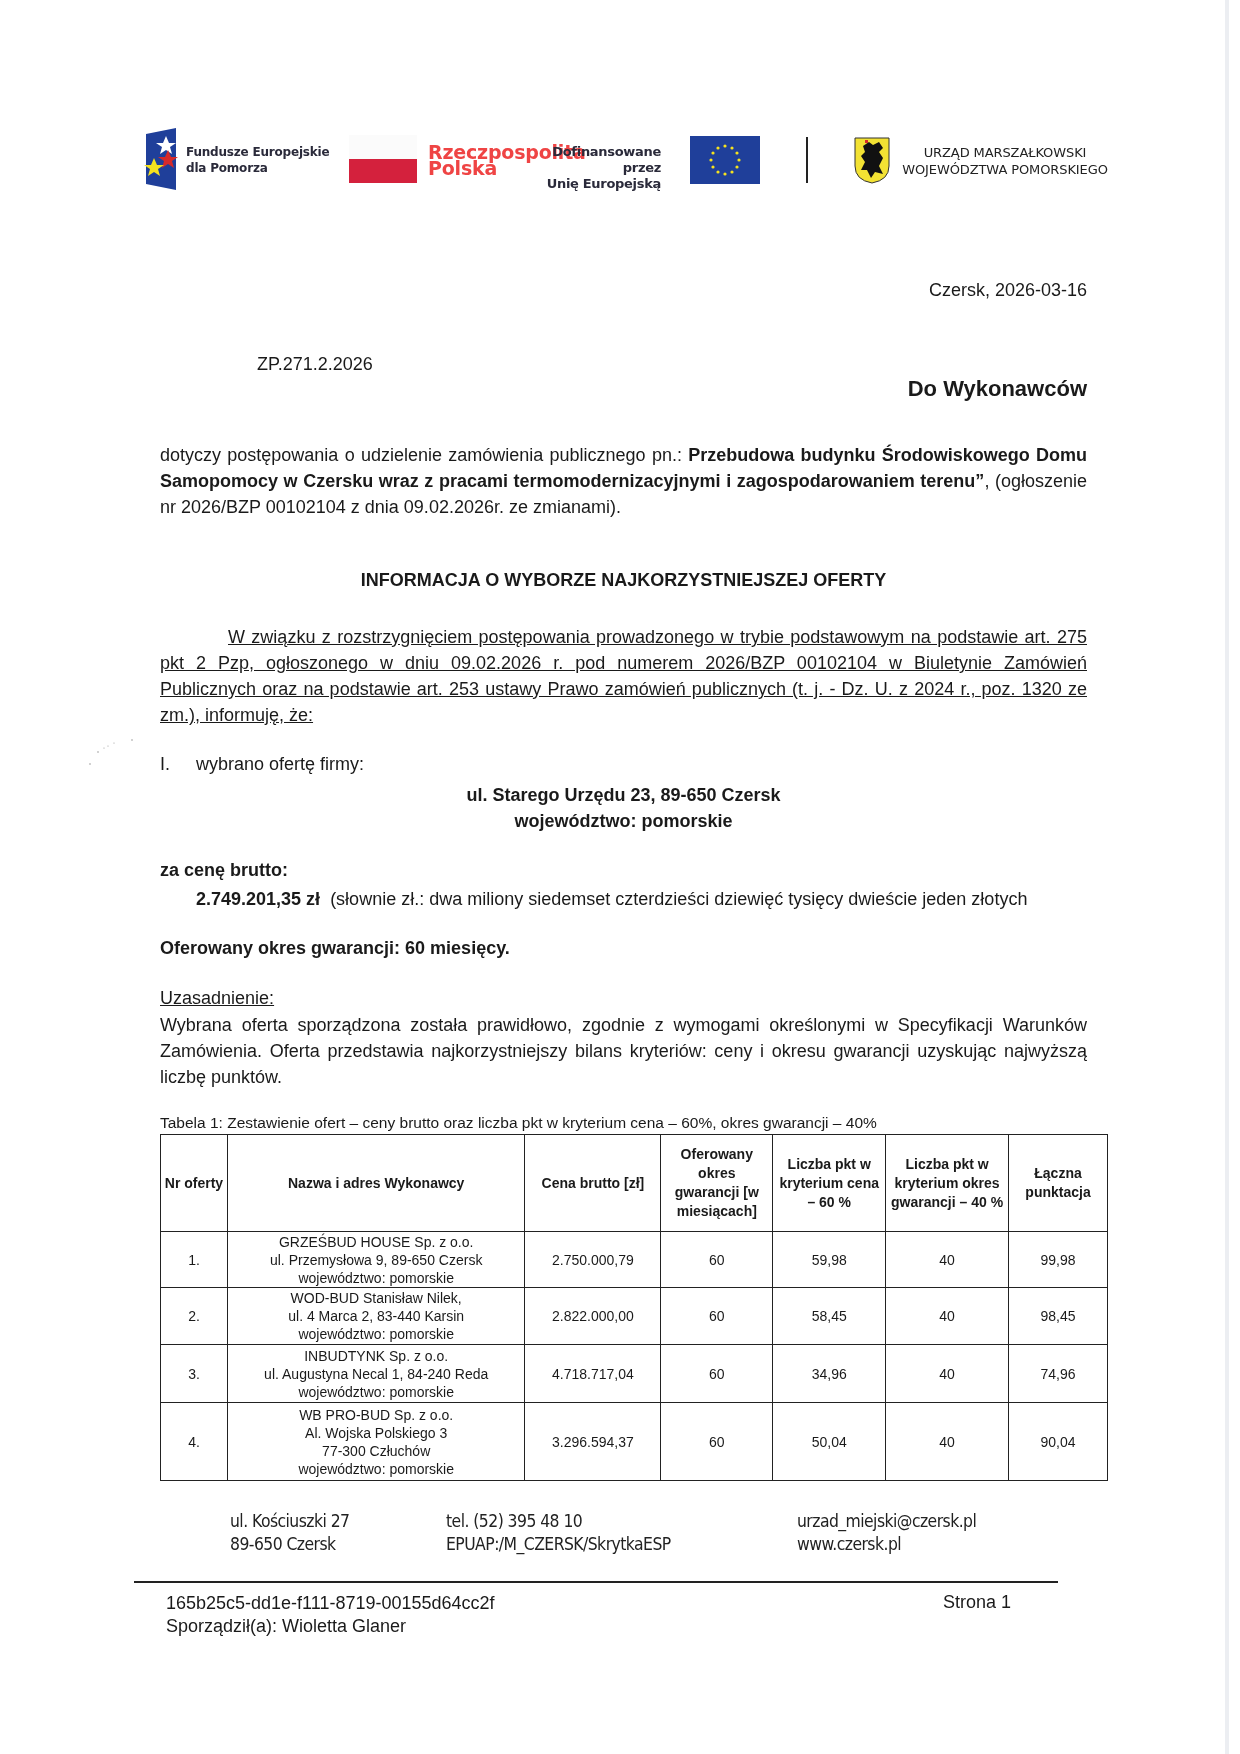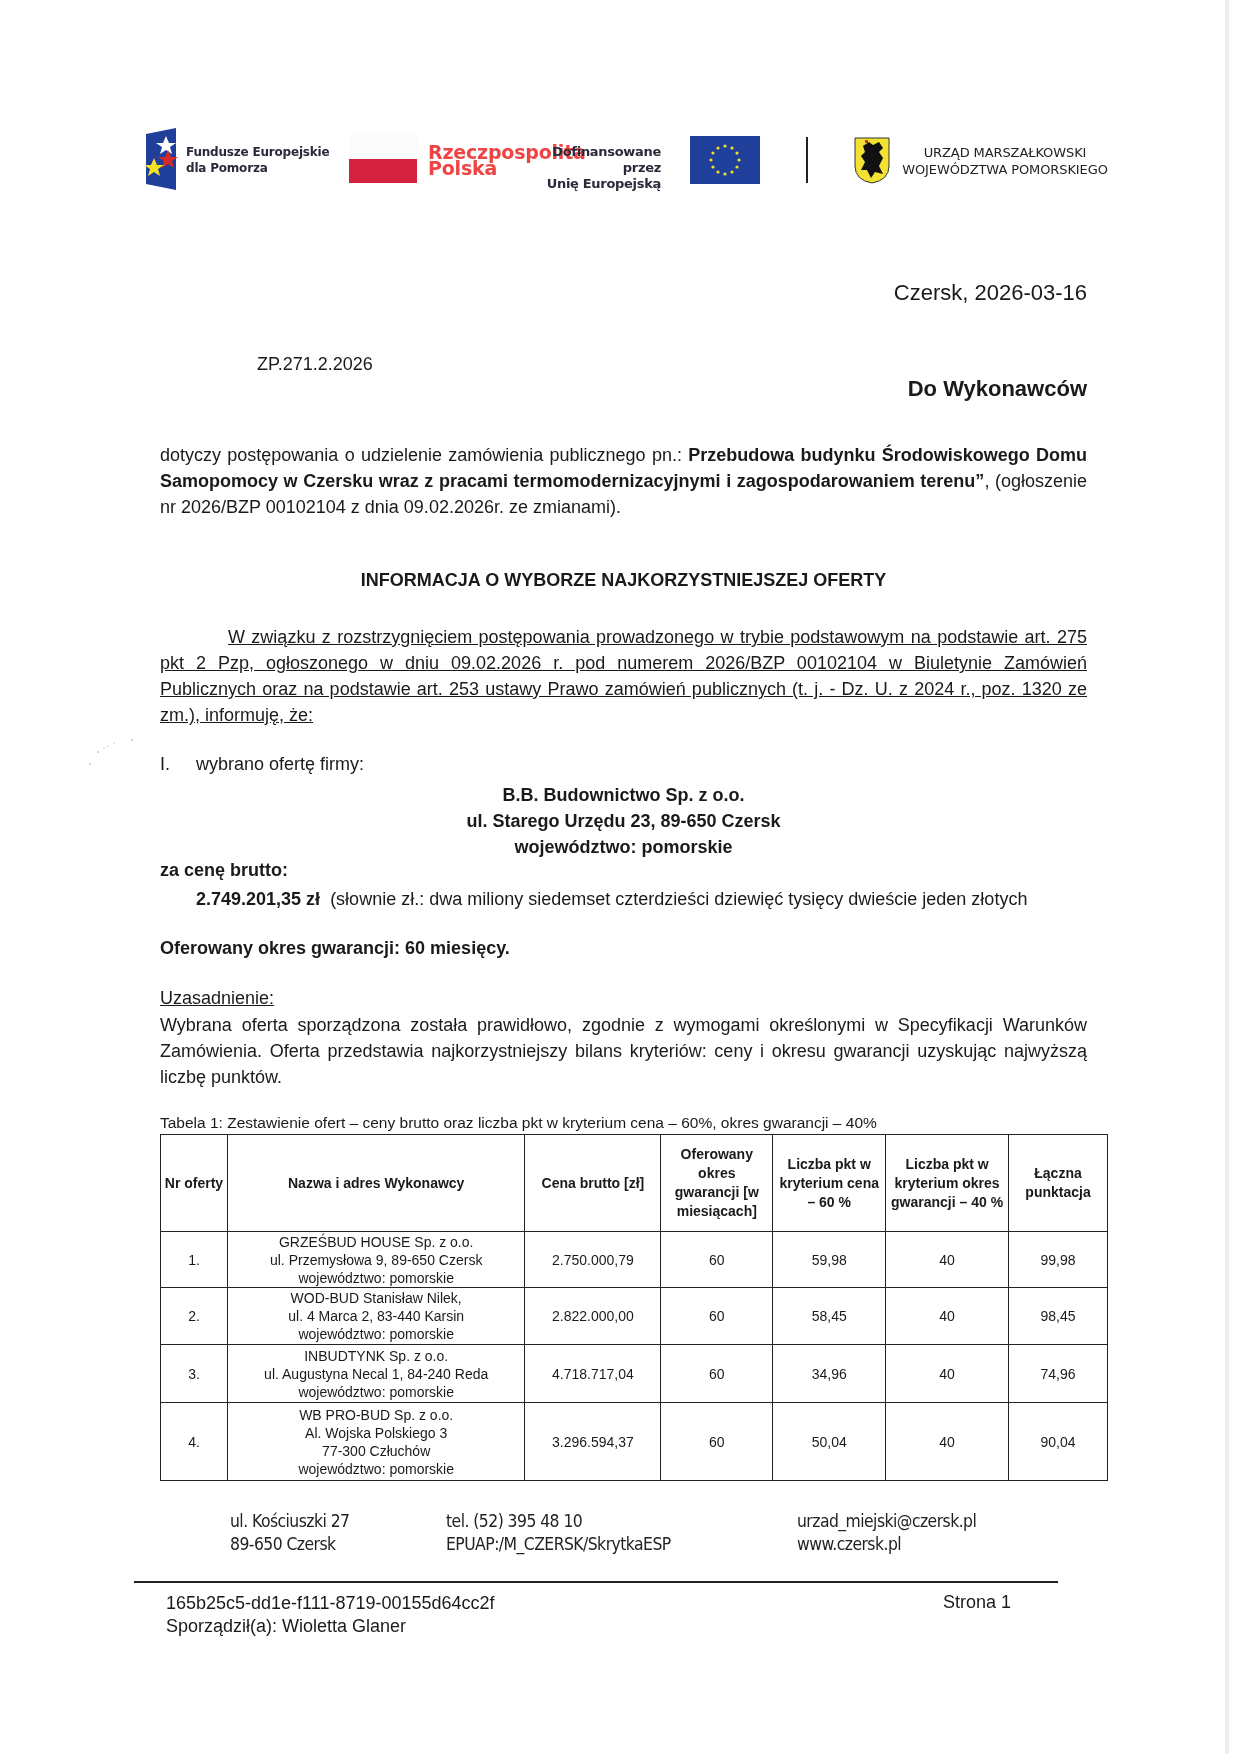--- a/index.html
+++ b/index.html
@@ -17,21 +17,21 @@
   .pl-flag .w { height: 24px; background: #fbfbfb; }
   .pl-flag .r { height: 24px; background: #d4213d; }
   .pl-text { left: 428px; top: 144px; font-size: 19px; line-height: 16px; font-weight: bold; color: #ef4444; font-family: "DejaVu Sans", sans-serif; letter-spacing: -0.2px; }
   .eu-text { left: 528px; top: 144px; width: 133px; text-align: right; font-size: 13px; line-height: 16px; font-weight: bold; color: #2a2a3a; font-family: "DejaVu Sans", sans-serif; letter-spacing: -0.3px; }
   .eu-flag { left: 690px; top: 136px; width: 70px; height: 48px; background: #1f3f9a; }
   .sep-bar { left: 806px; top: 137px; width: 2px; height: 46px; background: #222; }
   .griffin { left: 853px; top: 136px; width: 38px; height: 48px; }
   .um-text { left: 895px; top: 144px; width: 220px; text-align: center; font-size: 13px; line-height: 17px; color: #222; font-family: "DejaVu Sans", sans-serif; letter-spacing: -0.1px; }
 
   .body-text { font-size: 18px; line-height: 26px; }
-  .date { right: 153px; top: 280px; font-size: 22px; }
+  .date { right: 153px; top: 280px; font-size: 18px; }
   .ref { left: 257px; top: 326px; font-size: 18px; margin-top: 28px; }
   .addressee { right: 153px; top: 376px; font-size: 22px; font-weight: bold; }
   .intro { left: 160px; top: 442px; width: 927px; text-align: justify; text-align-last: left; }
   .section-title { left: 160px; width: 927px; top: 570px; text-align: center; font-weight: bold; font-size: 18px; }
   .para1 { left: 160px; top: 624px; width: 927px; text-align: justify; text-indent: 68px; text-decoration: underline; }
   .item-i { left: 160px; top: 754px; font-size: 18px; }
   .item-i .num { display: inline-block; width: 36px; }
   .firm { left: 160px; width: 927px; top: 782px; text-align: center; font-weight: bold; font-size: 18px; line-height: 26px; }
   .price-label { left: 160px; top: 860px; font-weight: bold; font-size: 18px; }
   .price-line { left: 160px; top: 886px; width: 927px; font-size: 18px; line-height: 26px; margin-left: 36px; }
@@ -145,21 +145,20 @@
 
 <div class="abs section-title">INFORMACJA O WYBORZE NAJKORZYSTNIEJSZEJ OFERTY</div>
 
 <div class="abs body-text para1">W związku z rozstrzygnięciem postępowania prowadzonego w trybie podstawowym na podstawie art. 275 pkt 2 Pzp, ogłoszonego w dniu 09.02.2026 r. pod numerem 2026/BZP 00102104 w Biuletynie Zamówień Publicznych oraz na podstawie art. 253 ustawy Prawo zamówień publicznych (t. j. - Dz. U. z 2024 r., poz. 1320 ze zm.), informuję, że:</div>
 
 <div class="abs item-i">
   <span class="num">I.</span><span>wybrano ofertę firmy:</span>
 </div>
 
 <div class="abs firm">
-  <div>B.B. Budownictwo Sp. z o.o.</div>
   <div>ul. Starego Urzędu 23, 89-650 Czersk</div>
   <div>województwo: pomorskie</div>
 </div>
 
 <div class="abs price-label">za cenę brutto:</div>
 <div class="abs price-line">
   <b>2.749.201,35 zł</b>&nbsp;&nbsp;<span>(słownie zł.: dwa miliony siedemset czterdzieści dziewięć tysięcy dwieście jeden złotych</span>
 </div>
 <div class="abs warranty">Oferowany okres gwarancji: 60 miesięcy.</div>
 

